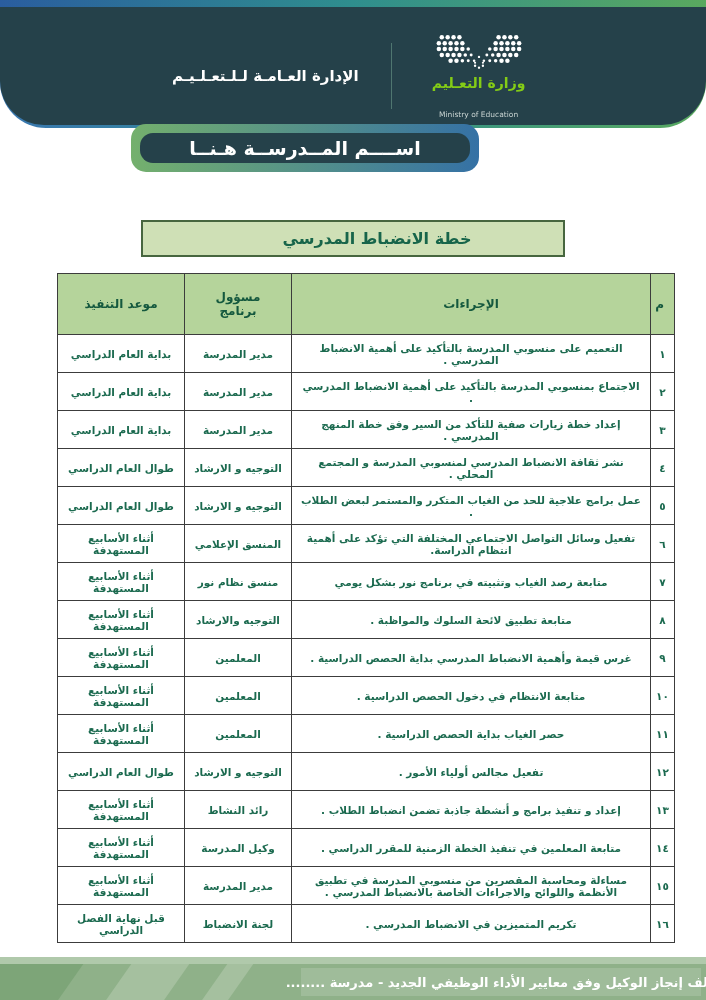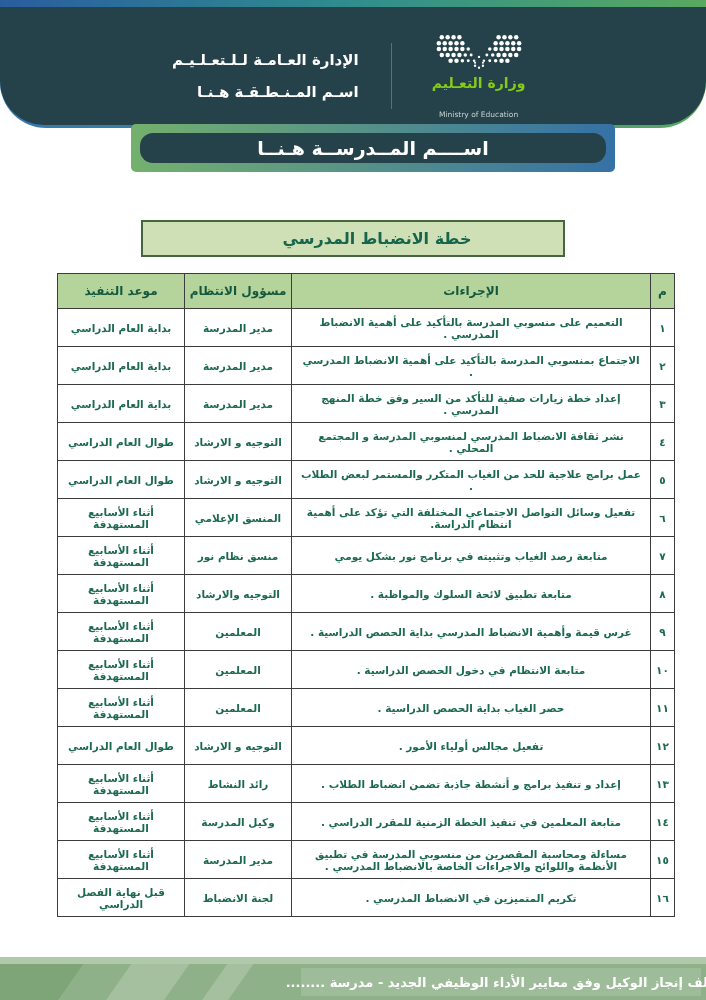--- a/index.html
+++ b/index.html
@@ -17,39 +17,39 @@
   .header-content{position:absolute;top:26px;left:172px;display:flex;align-items:center;gap:32px;direction:ltr;}
   .org-lines{text-align:right;color:#ffffff;font-weight:bold;font-size:15px;line-height:2.15;white-space:nowrap;direction:rtl;}
   .hdr-divider{width:1px;height:66px;background:#4f7670;}
   .logo-block{display:flex;flex-direction:column;align-items:center;width:110px;}
   .logo-dots{width:94px;height:40px;}
   .logo-dots circle{fill:#ffffff;}
   .logo-ar{color:#84cc16;font-size:14px;font-weight:bold;margin-top:2px;white-space:nowrap;}
   .logo-en{color:#c9d4d2;font-size:7.5px;margin-top:19px;white-space:nowrap;}
 
   
-  .school-box-outer{position:absolute;top:124px;left:131px;width:484px;height:48px;
-    border-radius:5px;background:linear-gradient(to right,#74b06d,#3571a5);
+  .school-box-outer{position:absolute;top:124px;left:131px;width:348px;height:48px;
+    border-radius:15px;background:linear-gradient(to right,#74b06d,#3571a5);
     padding:9px;box-sizing:border-box;}
   .school-box-inner{width:100%;height:100%;border-radius:13px;background:#25414a;
     display:flex;align-items:center;justify-content:center;}
   .school-box-inner span{color:#ffffff;font-size:19px;font-weight:bold;}
 
   
   .title-box{position:absolute;top:220px;left:141px;width:424px;height:37px;
     background:#cfe0b6;border:2px solid #47663f;box-sizing:border-box;
     display:flex;align-items:center;justify-content:center;padding-left:48px;}
   .title-box span{color:#17654a;font-size:16px;font-weight:bold;}
 
   
   .plan-table{position:absolute;top:273px;right:31px;width:617px;
     border-collapse:collapse;direction:rtl;table-layout:fixed;}
   .plan-table th,.plan-table td{border:1px solid #3c3c3c;}
   .plan-table th{background:#b5d49b;color:#14583e;font-size:12px;font-weight:bold;
-    height:34px;text-align:center;padding:0;}
+    height:34px;text-align:center;padding:13px;}
   .plan-table td{color:#1b6a4f;font-size:10.5px;font-weight:bold;height:33px;
     text-align:center;padding:2px 3px;}
   .plan-table td.c-proc{text-align:center;padding:2px 7px;}
   .col-num{width:24px;}
   .col-proc{width:359px;}
   .col-resp{width:107px;}
   .col-sched{width:127px;}
 
   
   .footer{position:absolute;bottom:0;left:0;width:706px;height:43px;}
@@ -68,21 +68,20 @@
 
 <div class="page">
 
   <div class="top-bar"></div>
   <div class="header-glow"></div>
 
   <div class="header-band">
     <div class="header-content">
       <div class="org-lines">
         <div>الإدارة العـامـة لـلـتعـلـيـم</div>
-        <div>اسـم المـنـطـقـة هـنـا</div>
       </div>
       <div class="hdr-divider"></div>
       <div class="logo-block">
         <svg class="logo-dots" viewBox="0 0 96 40" aria-hidden="true">
           <circle cx="10" cy="4" r="2.3"></circle>
             <circle cx="16" cy="4" r="2.3"></circle>
             <circle cx="22" cy="4" r="2.3"></circle>
             <circle cx="28" cy="4" r="2.3"></circle>
           <circle cx="7" cy="10" r="2.3"></circle>
             <circle cx="13" cy="10" r="2.3"></circle>
@@ -159,21 +158,21 @@
     <colgroup>
       <col class="col-num">
         <col class="col-proc">
         <col class="col-resp">
         <col class="col-sched">
     </colgroup>
     <thead>
       <tr>
         <th>م</th>
         <th>الإجراءات</th>
-        <th>مسؤول الانتظام</th>
+        <th>مسؤول برنامج</th>
         <th>موعد التنفيذ</th>
       </tr>
     </thead>
     <tbody>
         <tr>
           <td class="c-num">١</td>
           <td class="c-proc">التعميم على منسوبي المدرسة بالتأكيد على أهمية الانضباط المدرسي .</td>
           <td class="c-resp">مدير المدرسة</td>
           <td class="c-sched">بداية العام الدراسي</td>
         </tr>

